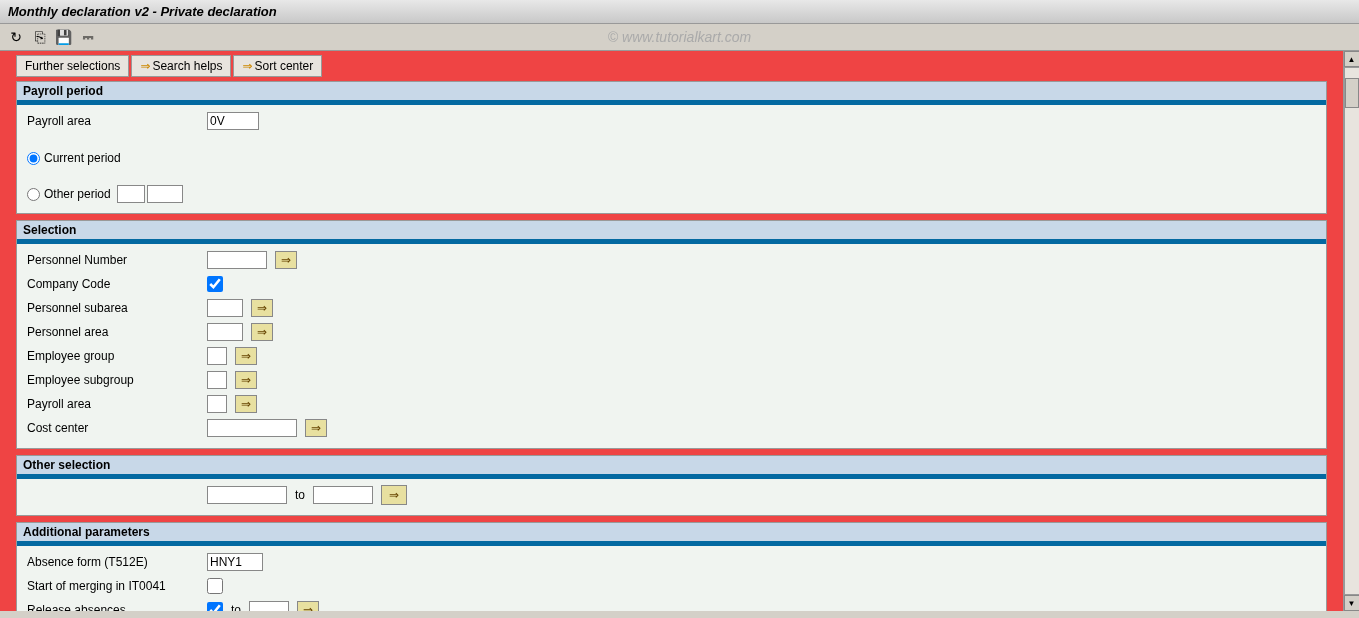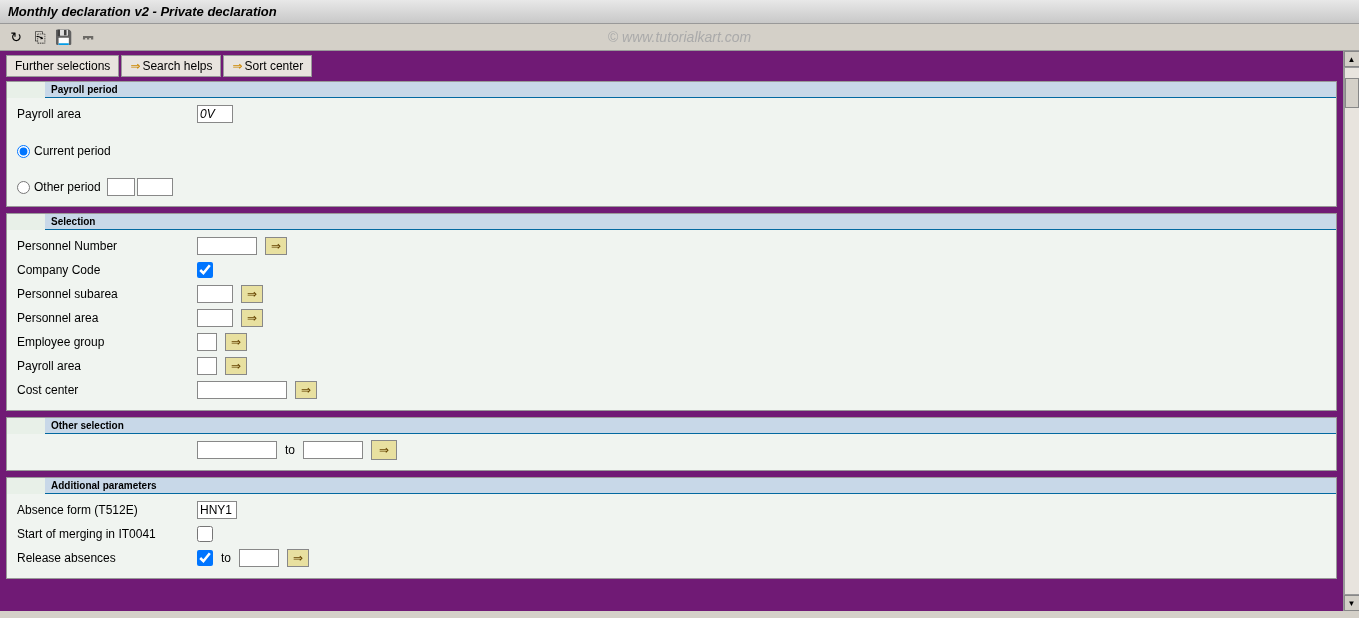--- a/index.html
+++ b/index.html
@@ -45,22 +45,22 @@
       color: #aaa;
       font-size: 14px;
       font-style: italic;
     }
     .content-area {
       display: flex;
       height: calc(618px - 58px);
     }
     .main-content {
       flex: 1;
-      background: #701a75;
-      padding: 4px 6px;
+      background: #ef4444;
+      padding: 4px 16px;
       overflow-y: auto;
     }
     .scrollbar-right {
       width: 16px;
       background: #d4d0c8;
       border-left: 1px solid #999;
       display: flex;
       flex-direction: column;
       align-items: center;
     }
@@ -113,23 +113,22 @@
     }
     .section {
       border: 1px solid #999;
       margin-bottom: 6px;
       background: #e8f0e8;
     }
     .section-header {
       background: #c8d8e8;
       padding: 2px 6px;
       font-weight: bold;
-      font-size: 10px;
-      border-bottom: 1px solid #0369a1;
-      margin-left: 38px;
+      font-size: 12px;
+      border-bottom: 5px solid #0369a1;
     }
     .section-body {
       padding: 6px 10px;
       background: #f0f4f0;
     }
     .form-row {
       display: flex;
       align-items: center;
       margin-bottom: 4px;
       min-height: 20px;
@@ -217,21 +216,21 @@
       </button>
     </div>
 
     <div class="section">
       <div class="section-header">
         <span>Payroll period</span>
       </div>
       <div class="section-body">
         <div class="form-row">
           <span class="form-label">Payroll area</span>
-          <input class="form-input form-input-sm" type="text" value="0V" style="width: 36px; font-style: italic;">
+          <input class="form-input form-input-sm" type="text" value="0V" style="width: 52px;">
         </div>
         <div class="radio-row">
           <input type="radio" name="period" checked="" style="">
           <span>Current period</span>
         </div>
         <div class="radio-row">
           <input type="radio" name="period" style="">
           <span>Other period</span>
           <div class="period-inputs">
             <input class="form-input form-input-sm" type="text" style="width: 28px;">
@@ -269,20 +268,25 @@
           <input class="form-input" type="text" style="width: 36px;">
           <div class="arrow-btn" style="margin-left:8px;"></div>
         </div>
 
         <div class="form-row">
           <span class="form-label">Employee group</span>
           <input class="form-input" type="text" style="width: 20px;">
           <div class="arrow-btn" style="margin-left:8px;"></div>
         </div>
 
+        <div class="form-row">
+          <span class="form-label">Employee subgroup</span>
+          <input class="form-input" type="text" style="width: 20px;">
+          <div class="arrow-btn" style="margin-left:8px;"></div>
+        </div>
 
         <div class="form-row">
           <span class="form-label">Payroll area</span>
           <input class="form-input" type="text" style="width: 20px;">
           <div class="arrow-btn" style="margin-left:8px;"></div>
         </div>
 
         <div class="form-row">
           <span class="form-label">Cost center</span>
           <input class="form-input" type="text" style="width: 90px;">
@@ -307,21 +311,21 @@
     </div>
 
     <div class="section">
       <div class="section-header">
         <span>Additional parameters</span>
       </div>
       <div class="section-body">
 
         <div class="form-row">
           <span class="form-label">Absence form (T512E)</span>
-          <input class="form-input" type="text" style="width: 40px;" value="HNY1">
+          <input class="form-input" type="text" style="width: 56px;" value="HNY1">
         </div>
 
         <div class="form-row">
           <span class="form-label">Start of merging in IT0041</span>
           <input type="checkbox" class="checkbox-input" style="">
         </div>
 
         <div class="form-row">
           <span class="form-label">Release absences</span>
           <input type="checkbox" class="checkbox-input" checked="" style="">

